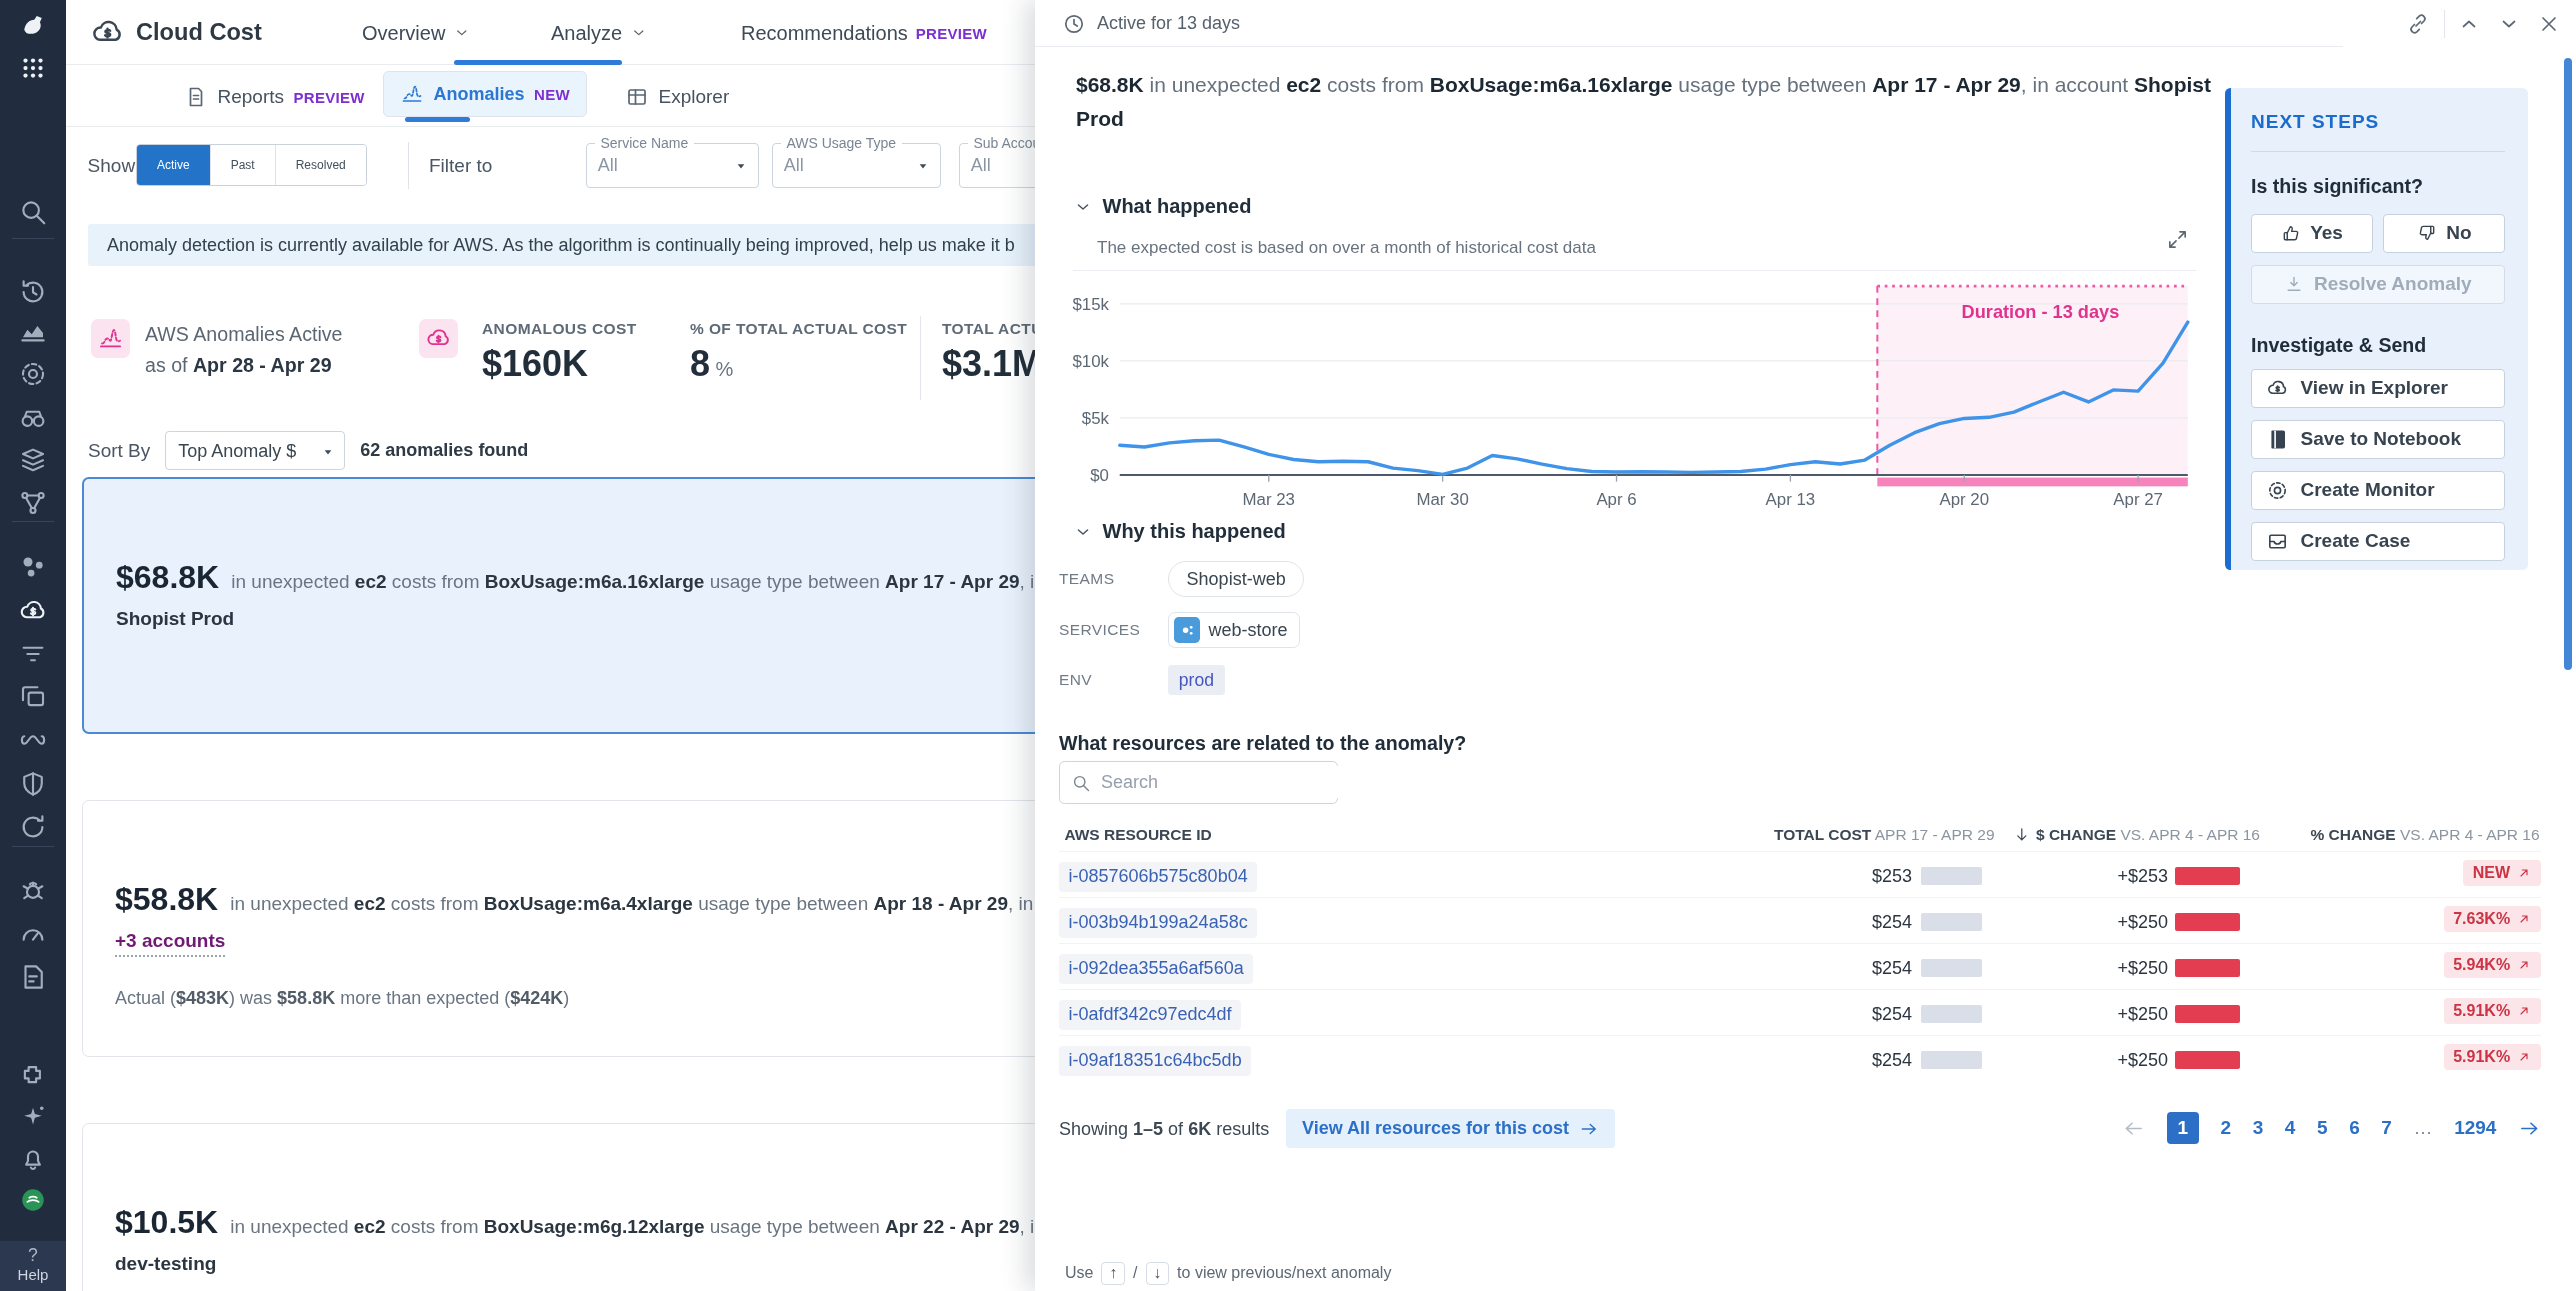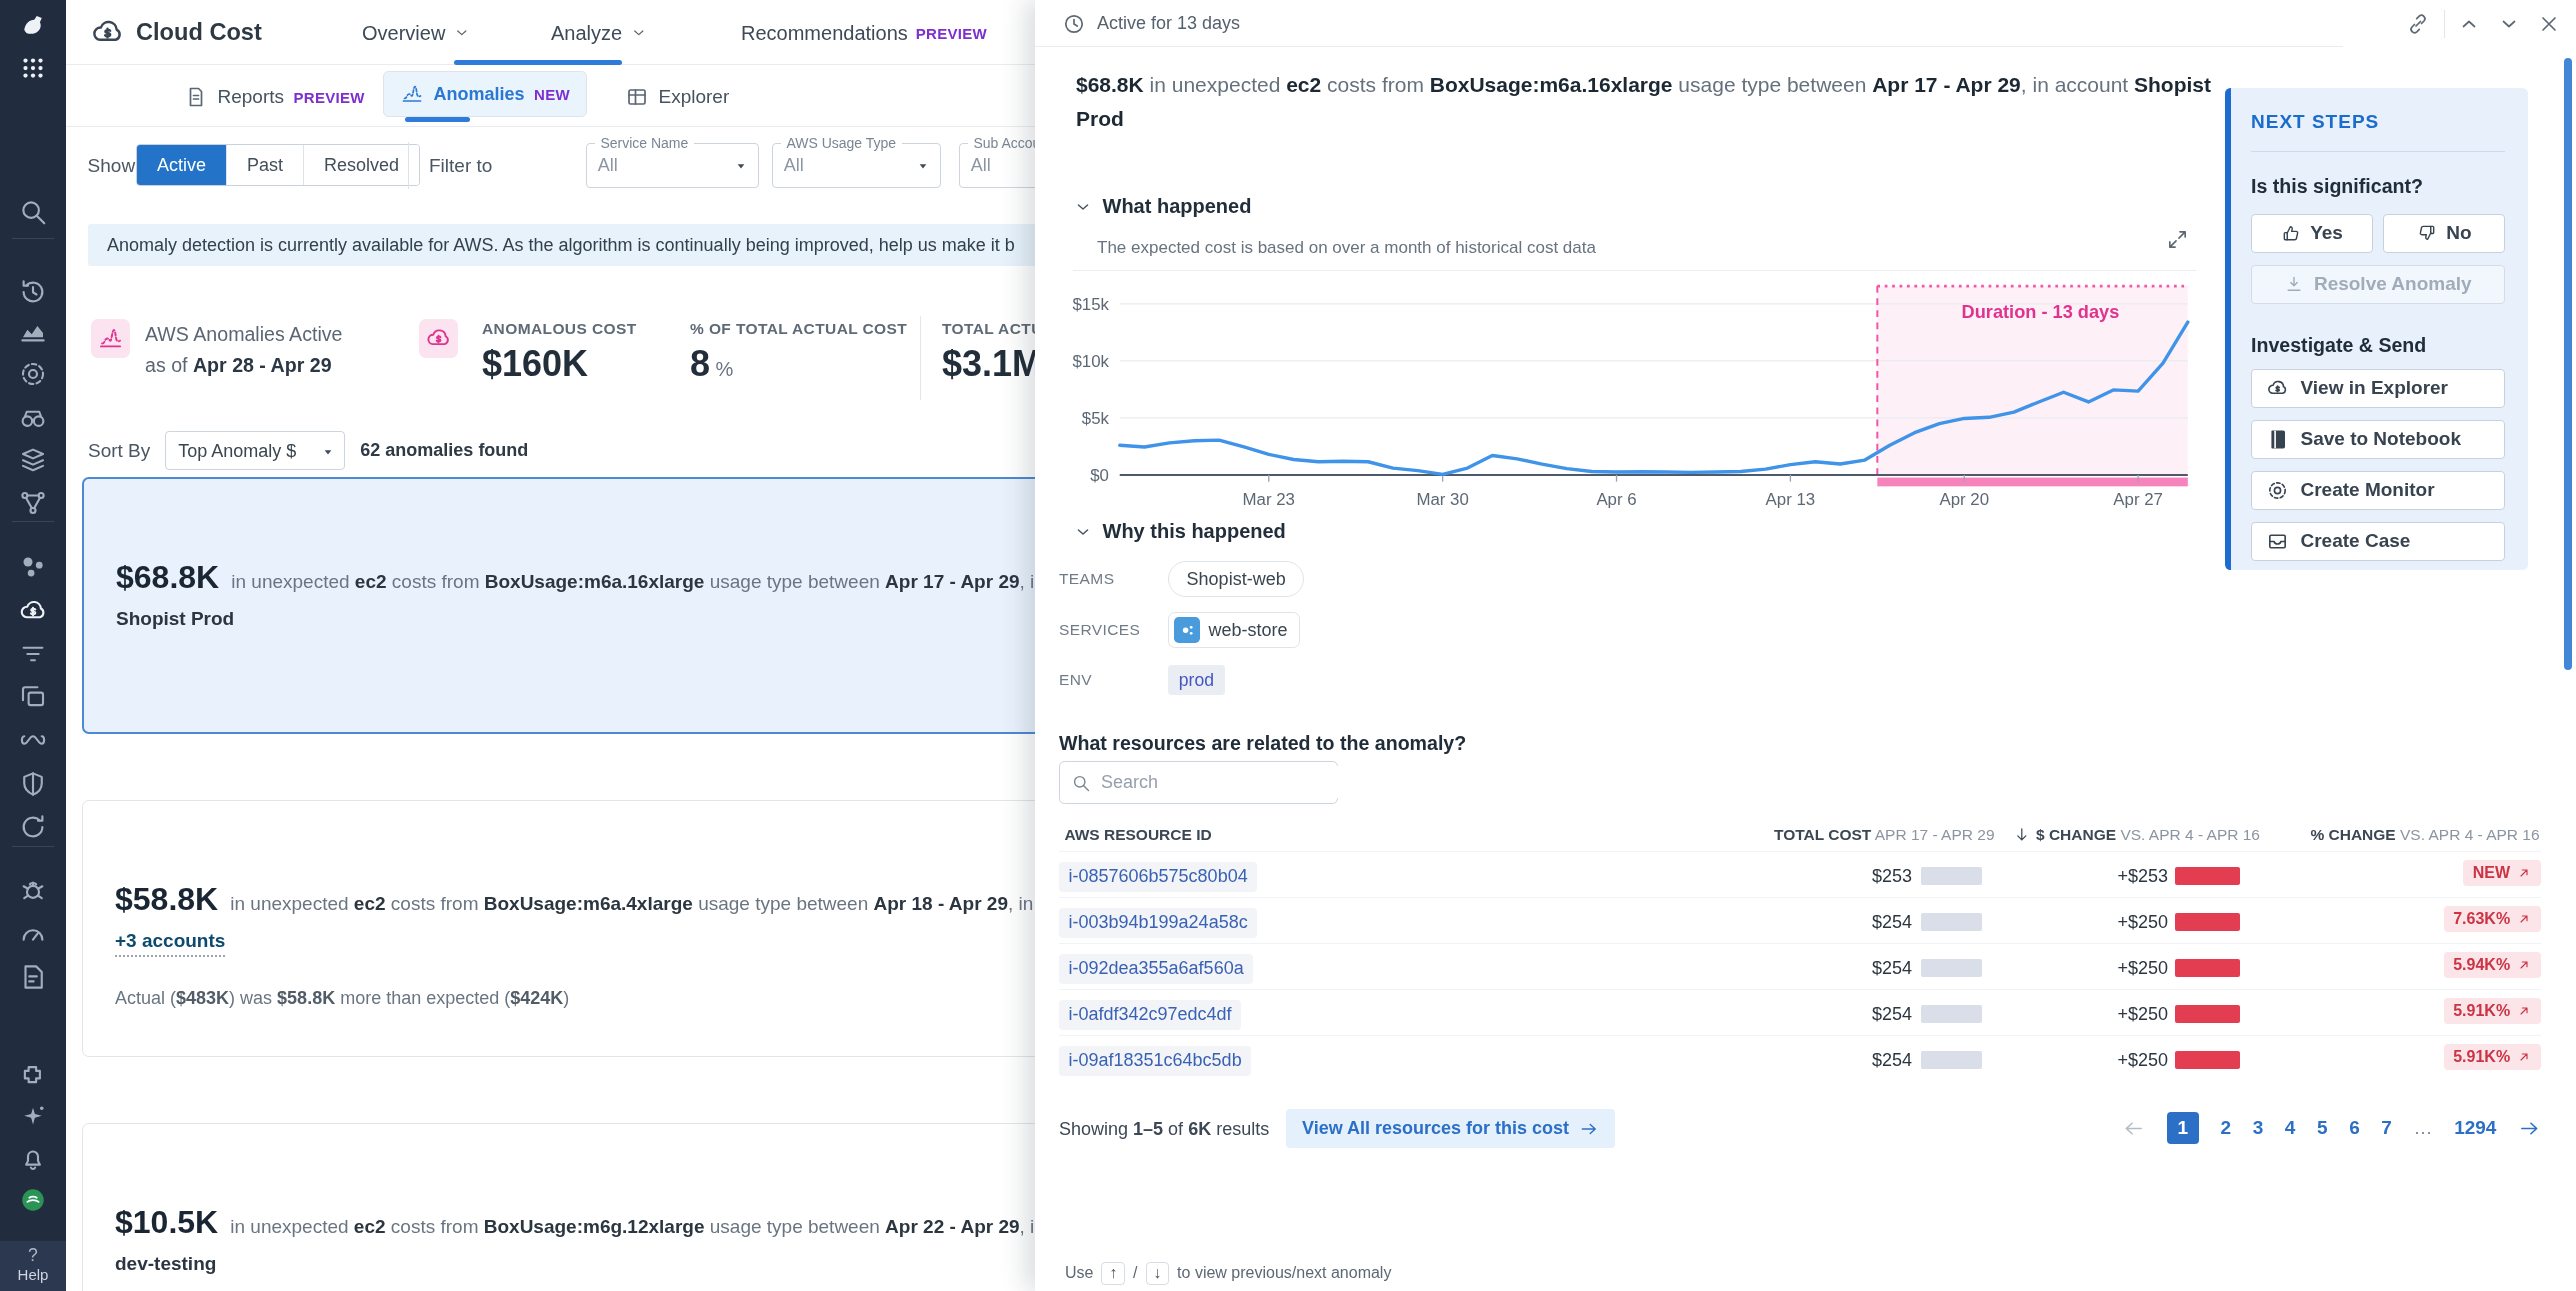--- a/index.html
+++ b/index.html
@@ -33,21 +33,21 @@
   .subtab.pill { background:#e9f4fd; border-radius:5.4px; padding:0 16px; top:5.4px; height:46px; }
   .subtab.pill .label { color:#2b77d3; font-weight:600; }
   .subtab.pill .i { color:#2b77d3; }
   .subtab-underline { position:absolute; left:339px; top:51px; width:65px; height:4.7px; background:#2f7bd9; border-radius:2.7px; }
 
   
   .filterbar { position:absolute; left:66px; top:128px; width:2510px; height:80px; background:#fff; z-index:2; }
   .lbl { font-size:19px; color:#4a5663; }
   .show-lbl { position:absolute; left:21.6px; top:27px; }
   .seg { position:absolute; left:70px; top:16px; height:42px; display:flex; border:1.4px solid #c9d1db; border-radius:4px; overflow:hidden; background:#fff; }
-  .seg button { font-family:inherit; font-size:18px; border:none; background:#fff; color:#434f5c; padding:0 20px; border-right:1.4px solid #dfe3e8; cursor:pointer; }
+  .seg button { font-family:inherit; font-size:12px; border:none; background:#fff; color:#434f5c; padding:0 20px; border-right:1.4px solid #dfe3e8; cursor:pointer; }
   .seg button:last-child { border-right:none; }
   .seg button.on { background:#2373c8; color:#fff; }
   .fb-div { position:absolute; left:342px; top:13.5px; width:1.4px; height:47px; background:#dfe3e8; }
   .filter-lbl { position:absolute; left:363px; top:27px; }
   .dd { position:absolute; top:15px; height:45px; border:1.4px solid #ccd4de; border-radius:4px; background:#fff; }
   .dd .flabel { position:absolute; top:-9.5px; left:8px; background:#fff; padding:0 5.4px; font-size:14px; color:#7a8694; white-space:nowrap; }
   .dd .val { position:absolute; left:10.8px; top:10.8px; font-size:18px; color:#8b96a4; }
   .dd .caret { position:absolute; right:6.8px; top:12px; width:20px; height:20px; color:#3f4b58; }
 
   
@@ -73,21 +73,21 @@
 
   
   #cards { position:absolute; left:82px; top:477px; width:1083px; z-index:1; }
   .card { width:1083px; height:257px; border-radius:6.8px; background:#fff; border:1.4px solid #e1e5ea; padding:80px 32px 0; overflow:hidden; }
   .card.sel { background:#e9f2fc; border:2px solid #4a89d6; }
   .card + .card { margin-top:66px; }
   .card .l1 { white-space:nowrap; font-size:19px; color:#6a7582; }
   .card .amount { font-size:32px; font-weight:800; color:#1a2633; margin-right:6.8px; }
   .card .l1 .b { font-weight:700; color:#2b3641; }
   .card .l2 { margin-top:12px; font-size:19px; font-weight:700; color:#2b3641; }
-  .card .l2.dotted { display:inline-block; font-weight:600; color:#0c4a6e; border-bottom:2px dotted #9aa4b0; padding-bottom:2.7px; }
+  .card .l2.dotted { display:inline-block; font-weight:600; color:#701a75; border-bottom:2px dotted #9aa4b0; padding-bottom:2.7px; }
   .card .sub { margin-top:31px; font-size:18px; color:#6a7582; }
   .card .sub .b { font-weight:700; color:#515c66; }
 
   
   .panel { position:absolute; left:1035px; top:0; width:1541px; height:1291px; background:#fff; z-index:5; box-shadow:-9.5px 0 24px rgba(25,35,50,.16); }
   .p-header { position:absolute; left:0; top:0; width:1308px; height:47px; border-bottom:1.4px solid #e9ebf0; }
   .p-status { position:absolute; left:62px; top:13px; font-size:18px; color:#55616d; }
   .ph-ic { position:absolute; top:11.5px; width:24px; height:24px; color:#5d6873; cursor:pointer; }
   .ph-div { position:absolute; left:1409px; top:9.5px; width:1.4px; height:28px; background:#e2e6ea; }
   .p-title { position:absolute; left:41px; top:68px; width:1148px; font-size:21px; line-height:34px; color:#66717e; }

